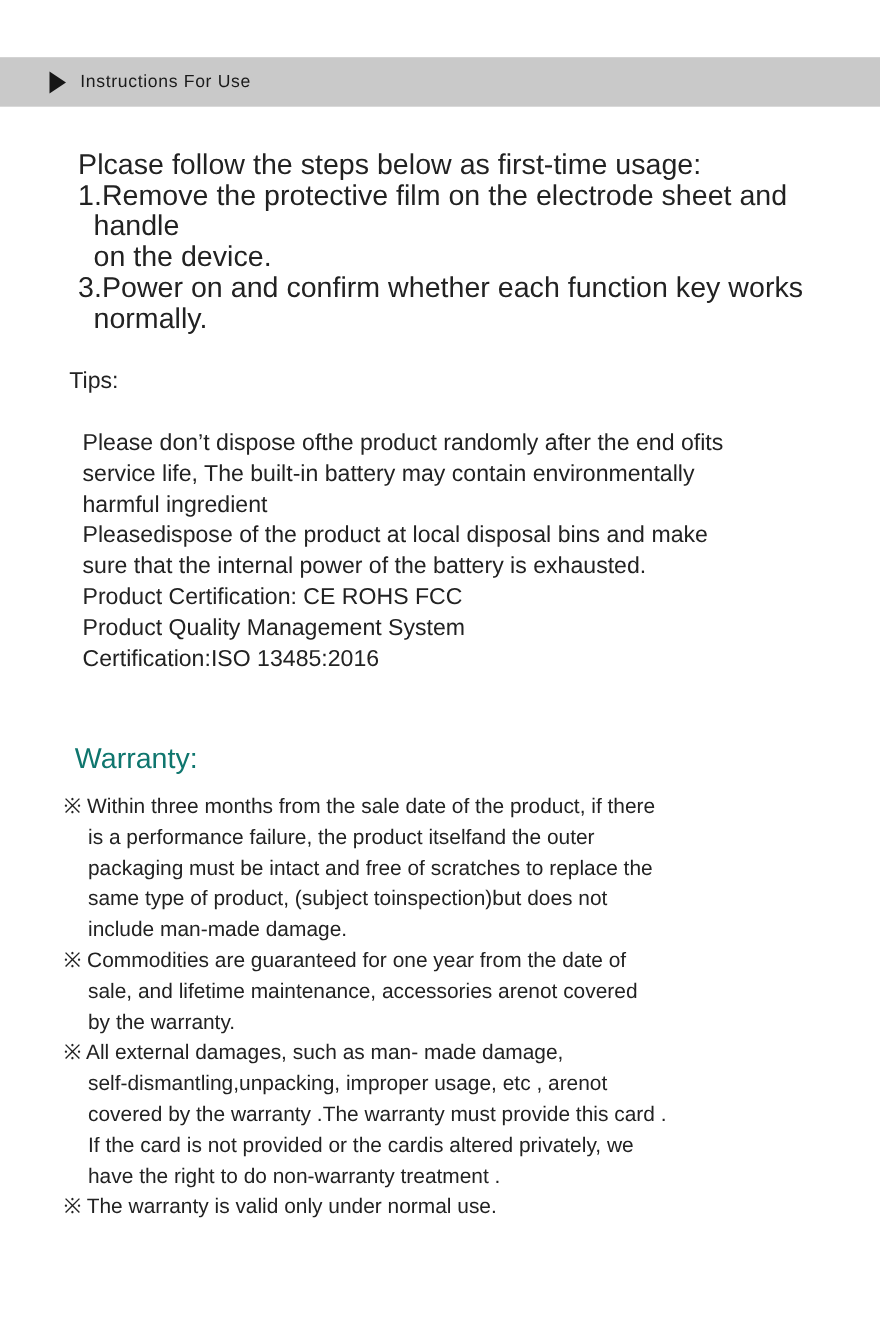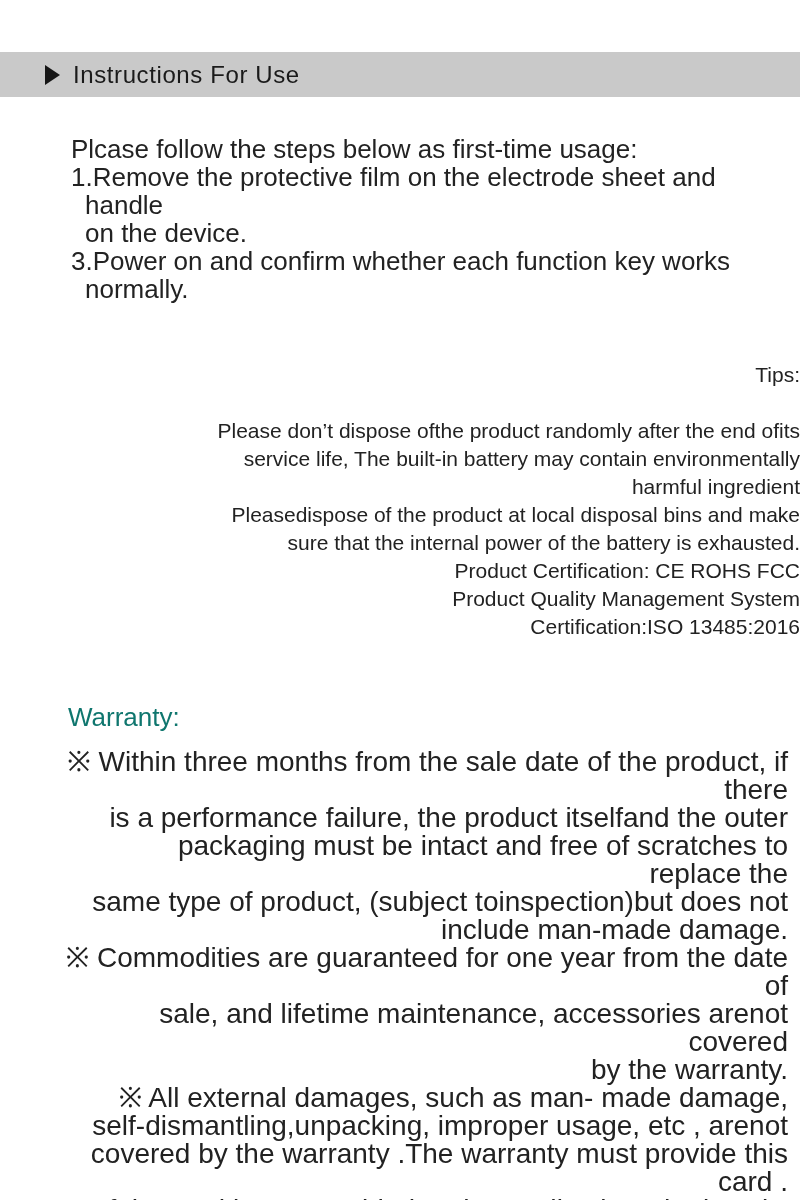--- a/index.html
+++ b/index.html
@@ -27,21 +27,21 @@
   }
   .play-tri {
     width: 0; height: 0;
     border-left: 15px solid #161616;
     border-top: 10px solid transparent;
     border-bottom: 10px solid transparent;
     margin-right: 13px;
     flex: 0 0 auto;
   }
   .header-title {
-    font-size: 24px;
+    font-size: 16px;
     font-weight: normal;
     margin: 0;
     color: #1a1a1a;
     letter-spacing: 0.6px;
   }
 
   
   .intro {
     margin: 38px 0 0 71px;
     font-size: 26px;
@@ -49,21 +49,21 @@
   }
   .intro-lead { margin: 0; }
   .step {
     margin: 0;
     padding-left: 14px;
     text-indent: -14px;
     white-space: pre-line;
   }
 
   
-  .tips { margin-top: 58px; text-align: right; }
+  .tips { margin-top: 30px; }
   .tips-heading {
     margin: 0 0 0 63px;
     font-size: 21px;
     line-height: 28px;
     font-weight: normal;
   }
   .tips-body {
     margin: 28px 0 0 75px;
     font-size: 21px;
     line-height: 28px;
@@ -73,27 +73,26 @@
   
   .warranty { margin-top: 61px; }
   .warranty-heading {
     margin: 0 0 16px 68px;
     font-size: 26px;
     line-height: 30px;
     font-weight: normal;
     color: #0f766e;
   }
   .warranty-item {
-    margin: 0 12px 0 58px;
+    margin: 0 0 0 58px;
     padding-left: 22px;
     text-indent: -22px;
     white-space: pre-line;
-    font-size: 28px;
+    font-size: 19px;
     line-height: 28px;
-    text-align: right;
   }
 </style>
 </head>
 <body>
 
 <div class="page">
 
   <header class="header-bar">
     <span class="play-tri"></span>
     <h1 class="header-title">Instructions For Use</h1>

